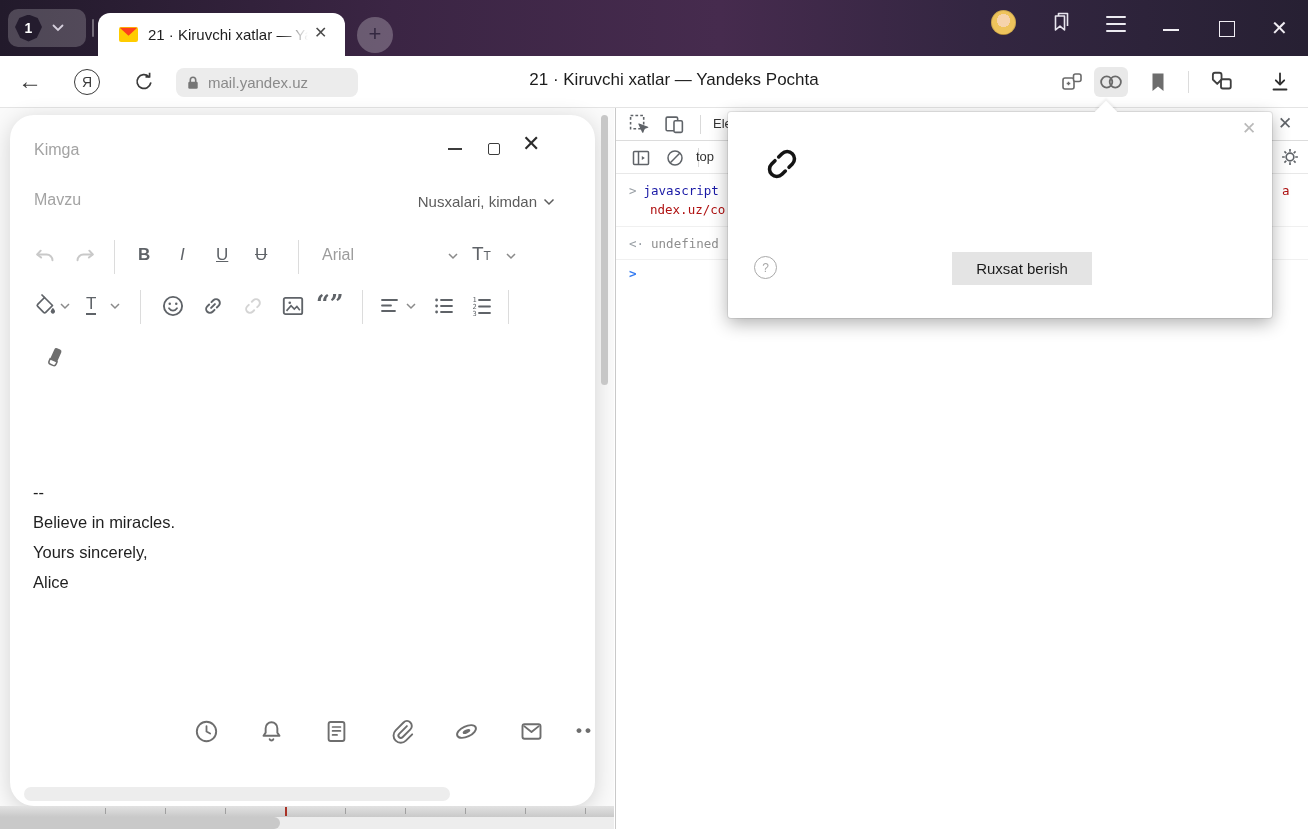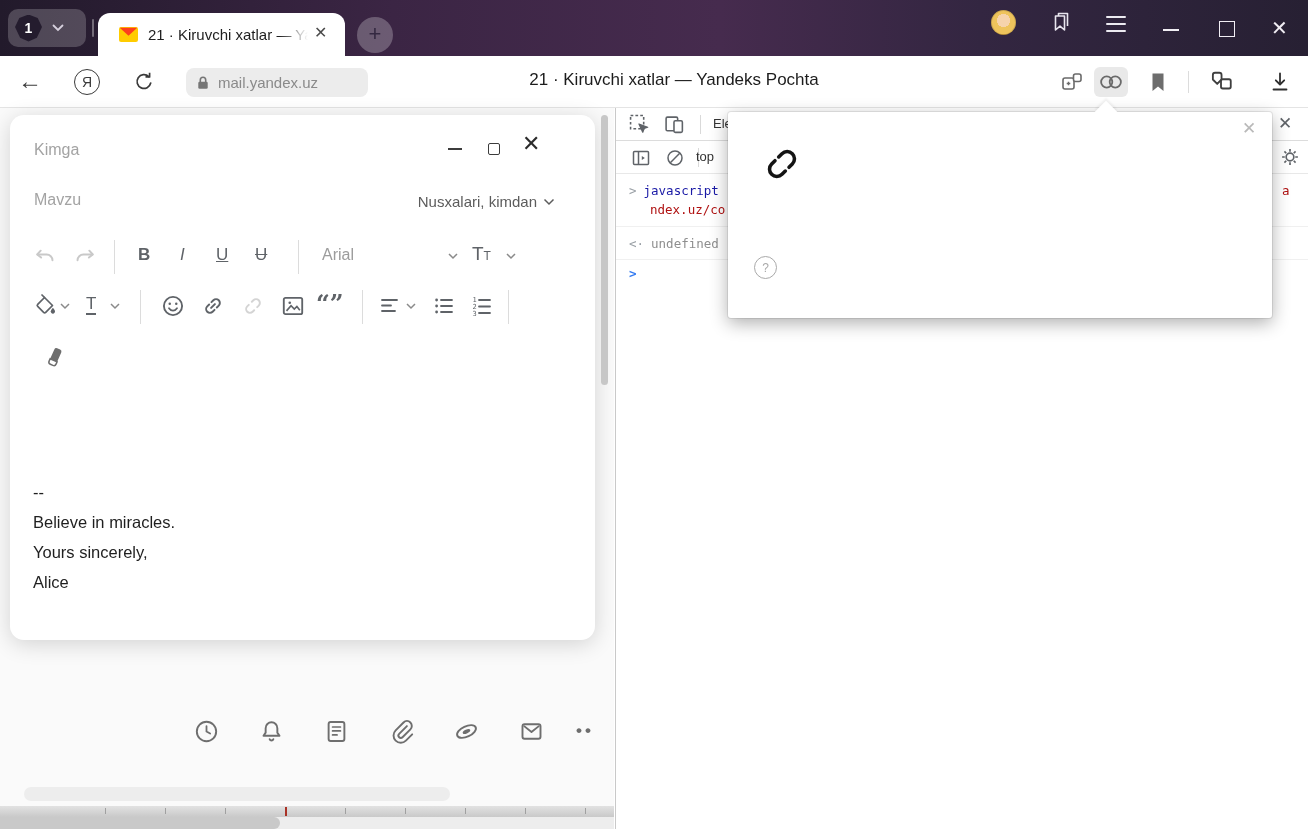--- a/index.html
+++ b/index.html
@@ -24,32 +24,32 @@
     background:radial-gradient(circle at 50% 42%,#f6d3ac 0 34%,#eec35c 35% 72%,#d8a63e 73% 100%);box-shadow:0 0 0 1px rgba(0,0,0,.15) inset;}
   .win-glyph{color:#f1eef4;}
   .min-bar{position:absolute;left:1163px;top:29px;width:16px;height:2px;background:#f1eef4;}
   .max-box{position:absolute;left:1219px;top:21px;width:14px;height:14px;border:1.8px solid #f1eef4;}
   .close-x{position:absolute;left:1271px;top:16px;font-size:20px;font-weight:300;}
 
   
   .navbar{position:absolute;left:0;top:56px;width:1308px;height:52px;background:#fff;border-bottom:1px solid #e4e4e4;box-sizing:border-box;}
   .nav-back{position:absolute;left:18px;top:11px;font-size:24px;color:#3a3a3a;}
   .ya-circle{position:absolute;left:74px;top:13px;width:24px;height:24px;border:1.7px solid #3a3a3a;border-radius:50%;color:#3a3a3a;font-size:14px;display:flex;align-items:center;justify-content:center;}
-  .url-pill{position:absolute;left:186px;top:12px;width:182px;height:29px;background:#ececec;border-radius:8px;display:flex;align-items:center;}
+  .url-pill{position:absolute;left:176px;top:12px;width:182px;height:29px;background:#ececec;border-radius:8px;display:flex;align-items:center;}
   .url-text{margin-left:8px;font-size:15px;color:#8a8a8a;}
   .page-title{position:absolute;left:0;top:14px;width:1348px;text-align:center;font-size:17px;color:#1c1c1c;}
   .link-active{position:absolute;left:1094px;top:11px;width:34px;height:30px;background:#e9e9e9;border-radius:6px;display:flex;align-items:center;justify-content:center;}
   .nav-vdiv{position:absolute;left:1188px;top:15px;width:1px;height:22px;background:#dcdcdc;}
 
   
   .page-pane{position:absolute;left:0;top:108px;width:614px;height:721px;background:#fafafa;}
   .devtools{position:absolute;left:615px;top:108px;width:693px;height:721px;background:#fff;border-left:1px solid #c9c9c9;box-sizing:border-box;}
 
   
-  .compose{position:absolute;left:10px;top:7px;width:585px;height:525px;background:#fff;border-radius:14px;box-shadow:0 4px 22px rgba(0,0,0,.16);}
+  .compose{position:absolute;left:10px;top:7px;width:585px;height:691px;background:#fff;border-radius:24px;box-shadow:0 4px 22px rgba(0,0,0,.16);}
   .field-label{font-size:16px;color:#a3a3a3;}
   .cc-label{font-size:15px;color:#5c5c5c;display:flex;align-items:center;gap:6px;}
   .wc-min{position:absolute;left:438px;top:33px;width:14px;height:2.2px;background:#3c3c3c;}
   .wc-restore{position:absolute;left:478px;top:28px;width:10px;height:10px;border:1.8px solid #3c3c3c;border-radius:2px;}
   .wc-close{position:absolute;left:512px;top:16px;font-size:22px;color:#2b2b2b;font-weight:300;}
   .tdiv{width:1px;height:34px;background:#dcdcdc;position:absolute;top:3px;}
   .fmt{position:absolute;color:#5f6368;font-size:17px;top:8px;}
   .font-name{position:absolute;top:9px;font-size:16px;color:#9c9c9c;}
   .sig{position:absolute;left:23px;top:362px;font-size:16.5px;color:#1f1f1f;line-height:30px;}
   .send-btn{position:absolute;left:23px;top:590px;width:134px;height:48px;background:var(--send-yellow,#fbd95c);border-radius:8px;border:none;
@@ -386,13 +386,14 @@
 <div class="popup">
   <div class="popup-arrow"></div>
   <svg class="abs" style="left:30px;top:28px" width="48" height="48" viewBox="0 0 46 46">
     <g transform="rotate(-45 23 23)" fill="none" stroke="#141414" stroke-width="3.4" stroke-linecap="round">
       <path d="M20.5 30h-4.5a7 7 0 0 1 0-14h4.5"></path>
       <path d="M25.5 16h4.5a7 7 0 0 1 0 14h-4.5"></path>
     </g>
   </svg>
   <span class="popup-close">✕</span>
   <div class="help-circle">?</div>
+  <button class="popup-btn" style="left:224px">Ruxsat berish</button>
 </div>
 
 </body></html>

